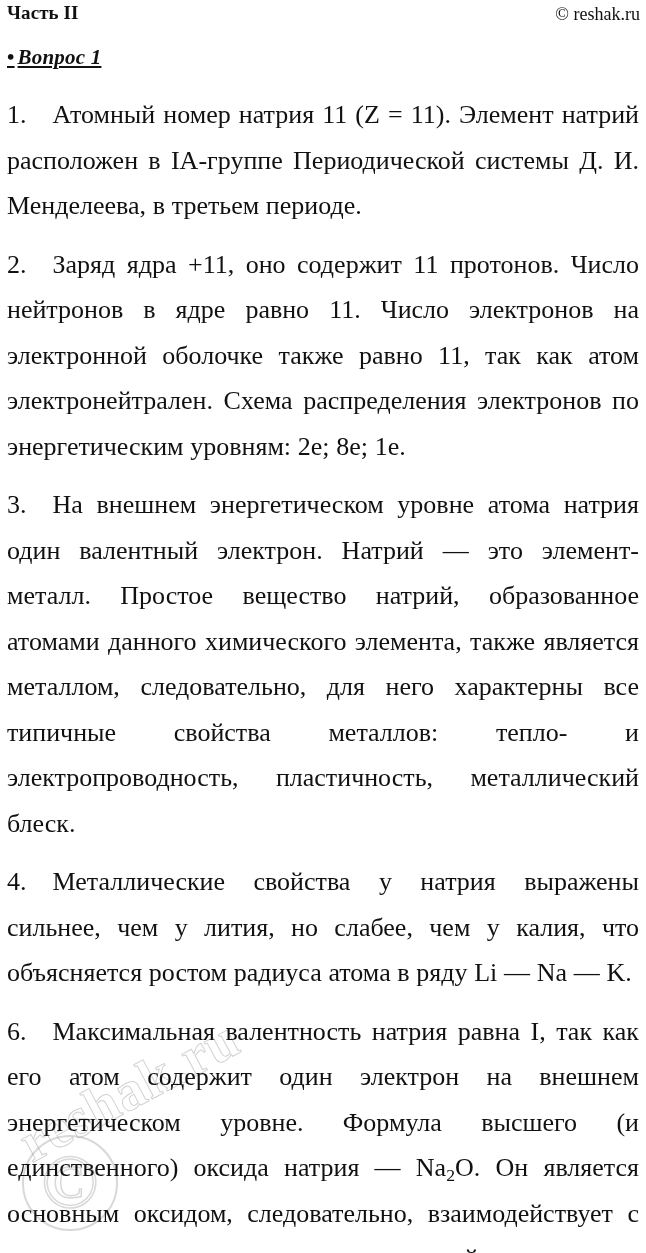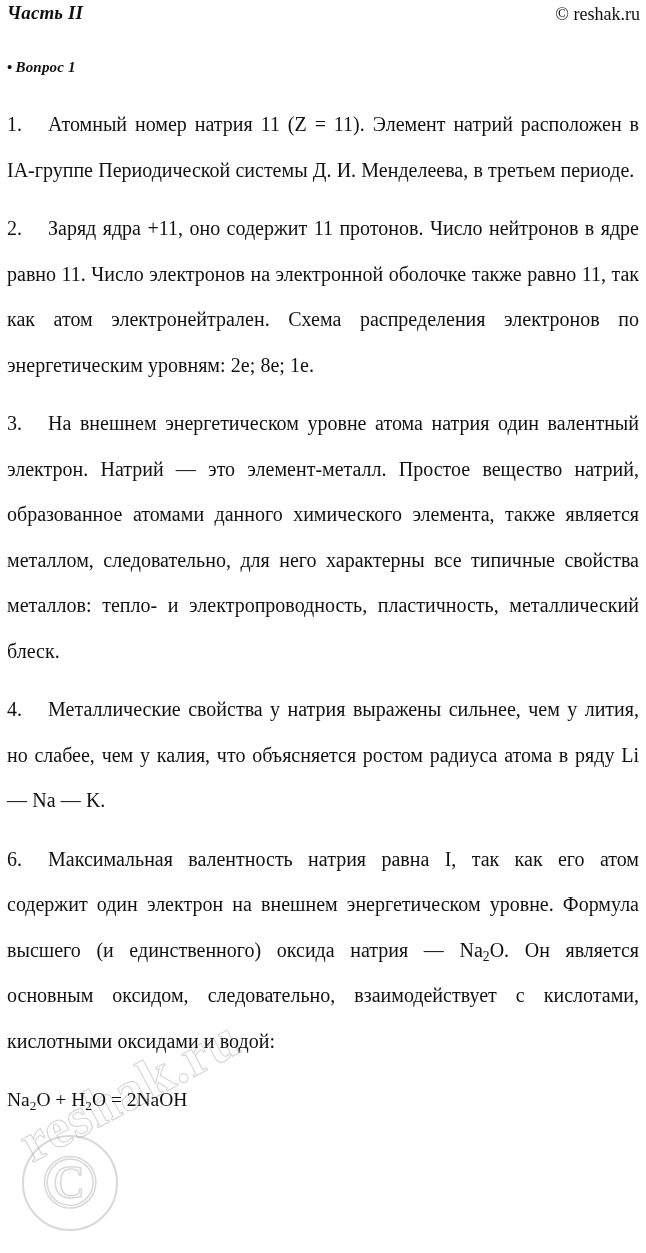--- a/index.html
+++ b/index.html
@@ -77,52 +77,52 @@
     display: flex;
     align-items: flex-start;
     justify-content: space-between;
     padding: 2px 2px 0 3px;
   }
   .part-title {
     font-size: 19px;
     font-weight: 700;
     line-height: 22px;
     letter-spacing: 0.1px;
-    font-style: italic;
   }
   .site-credit {
     font-size: 18px;
     font-weight: 400;
     line-height: 22px;
     white-space: nowrap;
     padding-top: 1px;
     text-align: right;
   }
 
   .question-head {
-    font-size: 15px;
+    font-size: 21px;
     font-weight: 700;
     font-style: italic;
     line-height: 22px;
-    margin: 31px 0 0 3px;
+    margin: 21px 0 0 3px;
     letter-spacing: 0.2px;
+    text-decoration: underline;
   }
   .question-head .bullet {
     font-style: normal;
     font-weight: 700;
     margin-right: 3px;
   }
 
   
   .answers {
     margin-top: 24px;
     padding: 0 3px 0 3px;
   }
   .para {
-    font-size: 20px;
+    font-size: 26px;
     line-height: 45.5px;
     text-align: justify;
     text-align-last: left;
     margin: 0 0 13px 0;
     word-spacing: 0.2px;
     hyphens: manual;
   }
   .para .num {
     margin-right: 26px;
   }

